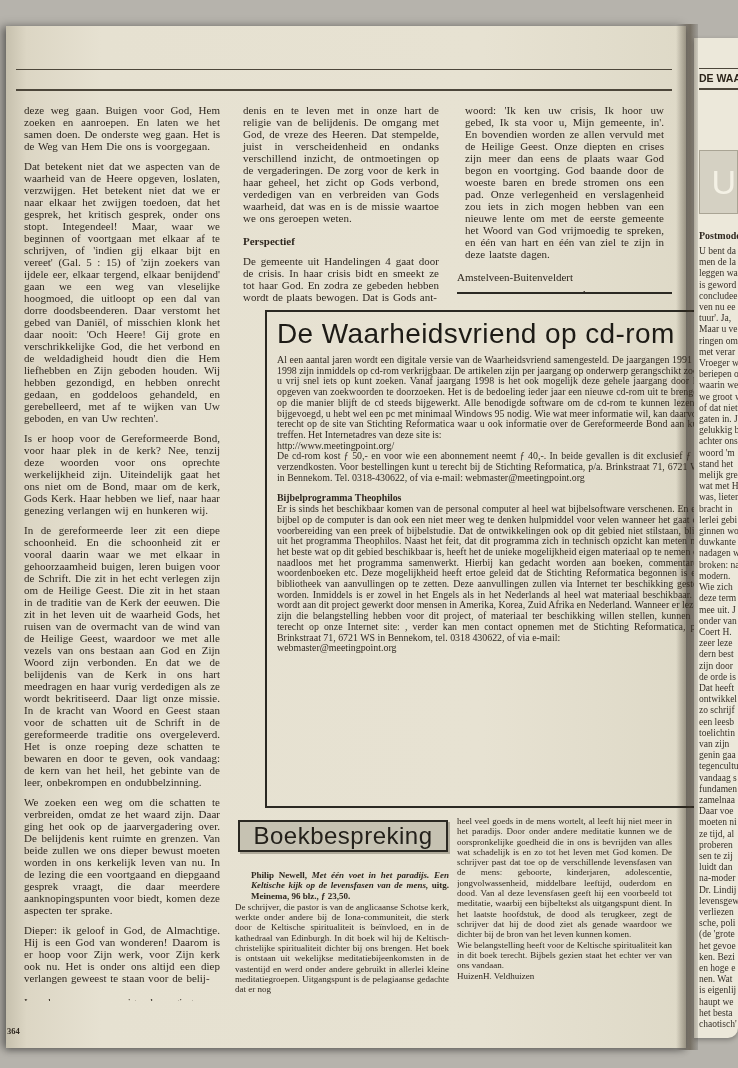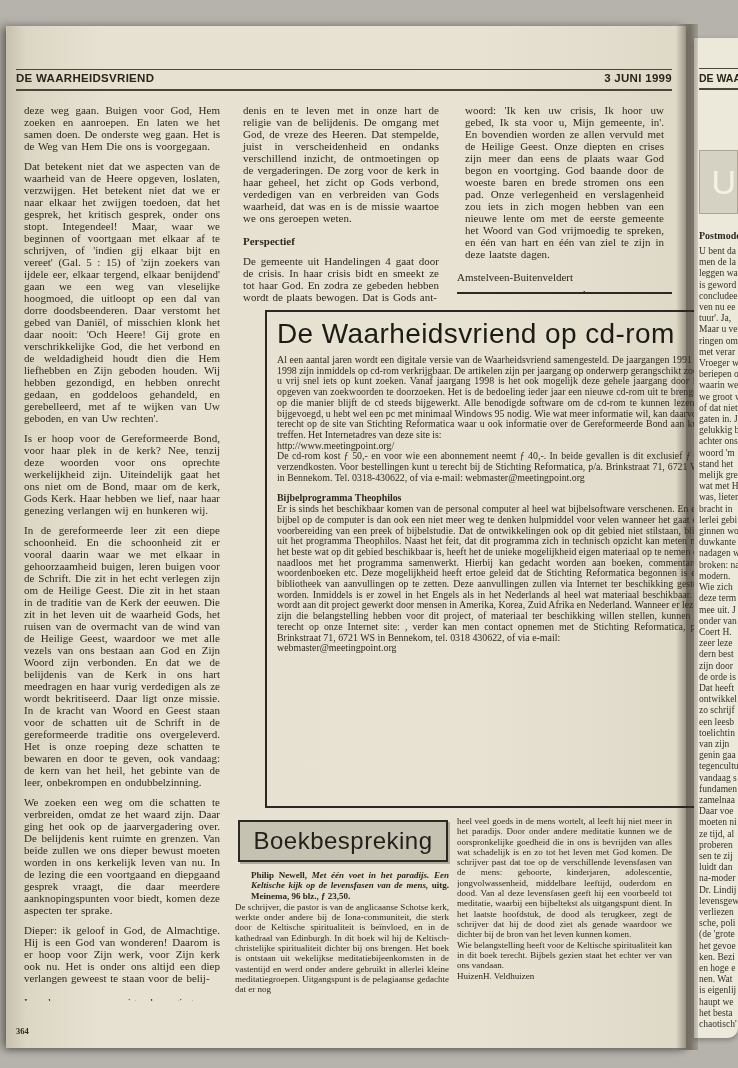--- a/index.html
+++ b/index.html
@@ -40,38 +40,38 @@
     border:2px solid #2b2923;box-sizing:border-box;padding:4px 10px 0 10px;overflow:hidden;margin-left:33px;
   }
   .cdtitle{
     font-family:"Liberation Sans","DejaVu Sans",sans-serif;
     font-size:28px;line-height:32px;color:#1d1b16;letter-spacing:.4px;
     margin:2px 0 5px 0;
   }
   .bp{margin:0;text-align:justify;font-size:9.9px;line-height:10.7px;color:#2f2820;}
   .bp.bh{font-weight:bold;margin-top:10px;text-align:left;}
   .bbhead{
-    position:absolute;left:232px;top:794px;width:210px;height:42px;box-sizing:border-box;
+    position:absolute;left:232px;top:794px;width:210px;height:32px;box-sizing:border-box;
     background:#c6c2b2;border:2px solid #2b2923;
     display:flex;align-items:center;justify-content:center;
     font-family:"Liberation Sans","DejaVu Sans",sans-serif;
     font-size:24px;color:#23201a;letter-spacing:.5px;
     box-shadow:2px 2px 0 rgba(70,64,50,.35);
   }
   .bleft{left:229px;top:844px;width:214px;height:172px;}
   .bright{left:451px;top:790px;width:215px;height:226px;}
   .rp{margin:0;text-align:justify;font-size:9px;line-height:10.3px;color:#2f2820;}
   .cit{
     margin:0 0 1px 0;padding-left:16px;text-align:justify;
     font-size:9px;line-height:10.3px;color:#2f2820;
   }
   .cit .b{font-weight:bold;}
   .cit .bi{font-weight:bold;font-style:italic;}
   .sig-row{display:flex;justify-content:flex-start;font-size:9px;line-height:10.3px;color:#2f2820;margin-top:1px;}
-  .pagenum{position:absolute;left:10px;top:1000px;font-size:8.5px;font-weight:bold;color:#2f2820;}
+  .pagenum{position:absolute;left:1px;top:1000px;font-size:8.5px;font-weight:bold;color:#2f2820;}
   .gutter{
     position:absolute;left:676px;top:24px;width:22px;height:1026px;z-index:5;
     background:linear-gradient(90deg,rgba(0,0,0,0) 0%,rgba(40,32,20,.38) 45%,rgba(60,50,34,.5) 65%,rgba(0,0,0,.12) 100%);
   }
   .nextpage{
     position:absolute;left:694px;top:38px;width:44px;height:1000px;z-index:4;
     background:#ece8da;border-radius:0 0 10px 0;overflow:hidden;
     box-shadow:0 2px 5px rgba(0,0,0,.3);
   }
   .hrule2{position:absolute;left:5px;width:39px;background:#4c463a;}
@@ -94,24 +94,20 @@
     font-size:10px;font-weight:bold;color:#2f2820;white-space:nowrap;overflow:hidden;width:39px;
   }
   .np-lines{position:absolute;left:5px;top:208px;width:39px;overflow:hidden;}
   .np-line{font-size:9.5px;line-height:11.2px;color:#352e26;white-space:nowrap;}
 </style>
 </head>
 <body>
 
 <div class="page">
   <div class="hrule top"></div>
-  <div class="pagehead">
-    <span>DE WAARHEIDSVRIEND</span>
-    <span>3 JUNI 1999</span>
-  </div>
   <div class="hrule bot"></div>
 
   <div class="col col1">
     <p class="jp">deze weg gaan. Buigen voor God, Hem zoeken en aanroepen. En laten we het samen doen. De onderste weg gaan. Het is de Weg van Hem Die ons is voorgegaan.</p>
     <p class="jp">Dat betekent niet dat we aspecten van de waarheid van de Heere opgeven, loslaten, verzwijgen. Het betekent niet dat we er naar elkaar het zwijgen toedoen, dat het gesprek, het kritisch gesprek, onder ons stopt. Integendeel! Maar, waar we beginnen of voortgaan met elkaar af te schrijven, of 'indien gij elkaar bijt en vereet' (Gal. 5 : 15) of 'zijn zoekers van ijdele eer, elkaar tergend, elkaar benijdend' gaan we een weg van vleselijke hoogmoed, die uitloopt op een dal van dorre doodsbeenderen. Daar verstomt het gebed van Daniël, of misschien klonk het daar nooit: 'Och Heere! Gij grote en verschrikkelijke God, die het verbond en de weldadigheid houdt dien die Hem liefhebben en Zijn geboden houden. Wij hebben gezondigd, en hebben onrecht gedaan, en goddeloos gehandeld, en gerebelleerd, met af te wijken van Uw geboden, en van Uw rechten'.</p>
     <p class="jp">Is er hoop voor de Gereformeerde Bond, voor haar plek in de kerk? Nee, tenzij deze woorden voor ons oprechte werkelijkheid zijn. Uiteindelijk gaat het ons niet om de Bond, maar om de kerk, Gods Kerk. Haar hebben we lief, naar haar genezing verlangen wij en hunkeren wij.</p>
     <p class="jp">In de gereformeerde leer zit een diepe schoonheid. En die schoonheid zit er vooral daarin waar we met elkaar in gehoorzaamheid buigen, leren buigen voor de Schrift. Die zit in het echt verlegen zijn om de Heilige Geest. Die zit in het staan in de traditie van de Kerk der eeuwen. Die zit in het leven uit de waarheid Gods, het ruisen van de overmacht van de wind van de Heilige Geest, waardoor we met alle vezels van ons bestaan aan God en Zijn Woord zijn verbonden. En dat we de belijdenis van de Kerk in ons hart meedragen en haar vurig verdedigen als ze wordt bekritiseerd. Daar ligt onze missie. In de kracht van Woord en Geest staan voor de schatten uit de Schrift in de gereformeerde traditie ons overgeleverd. Het is onze roeping deze schatten te bewaren en door te geven, ook vandaag: de kern van het heil, het gebinte van de leer, onbekrompen en ondubbelzinning.</p>
     <p class="jp">We zoeken een weg om die schatten te verbreiden, omdat ze het waard zijn. Daar ging het ook op de jaarvergadering over. De belijdenis kent ruimte en grenzen. Van beide zullen we ons dieper bewust moeten worden in ons kerkelijk leven van nu. In de lezing die een voortgaand en diepgaand gesprek vraagt, die daar meerdere aanknopingspunten voor biedt, komen deze aspecten ter sprake.</p>
     <p class="jp">Dieper: ik geloof in God, de Almachtige. Hij is een God van wonderen! Daarom is er hoop voor Zijn werk, voor Zijn kerk ook nu. Het is onder ons altijd een diep verlangen geweest te staan voor de belij-</p>
     <p class="jp gap">Is er hoop voor onze eigen beweging, voor de betekenis van onze beweging voor de kerk? Ik geloof het wel! Wanneer we in een levend geloof met de eerste christengemeente God wezenlijk en werkelijk nodig krijgen.</p>

